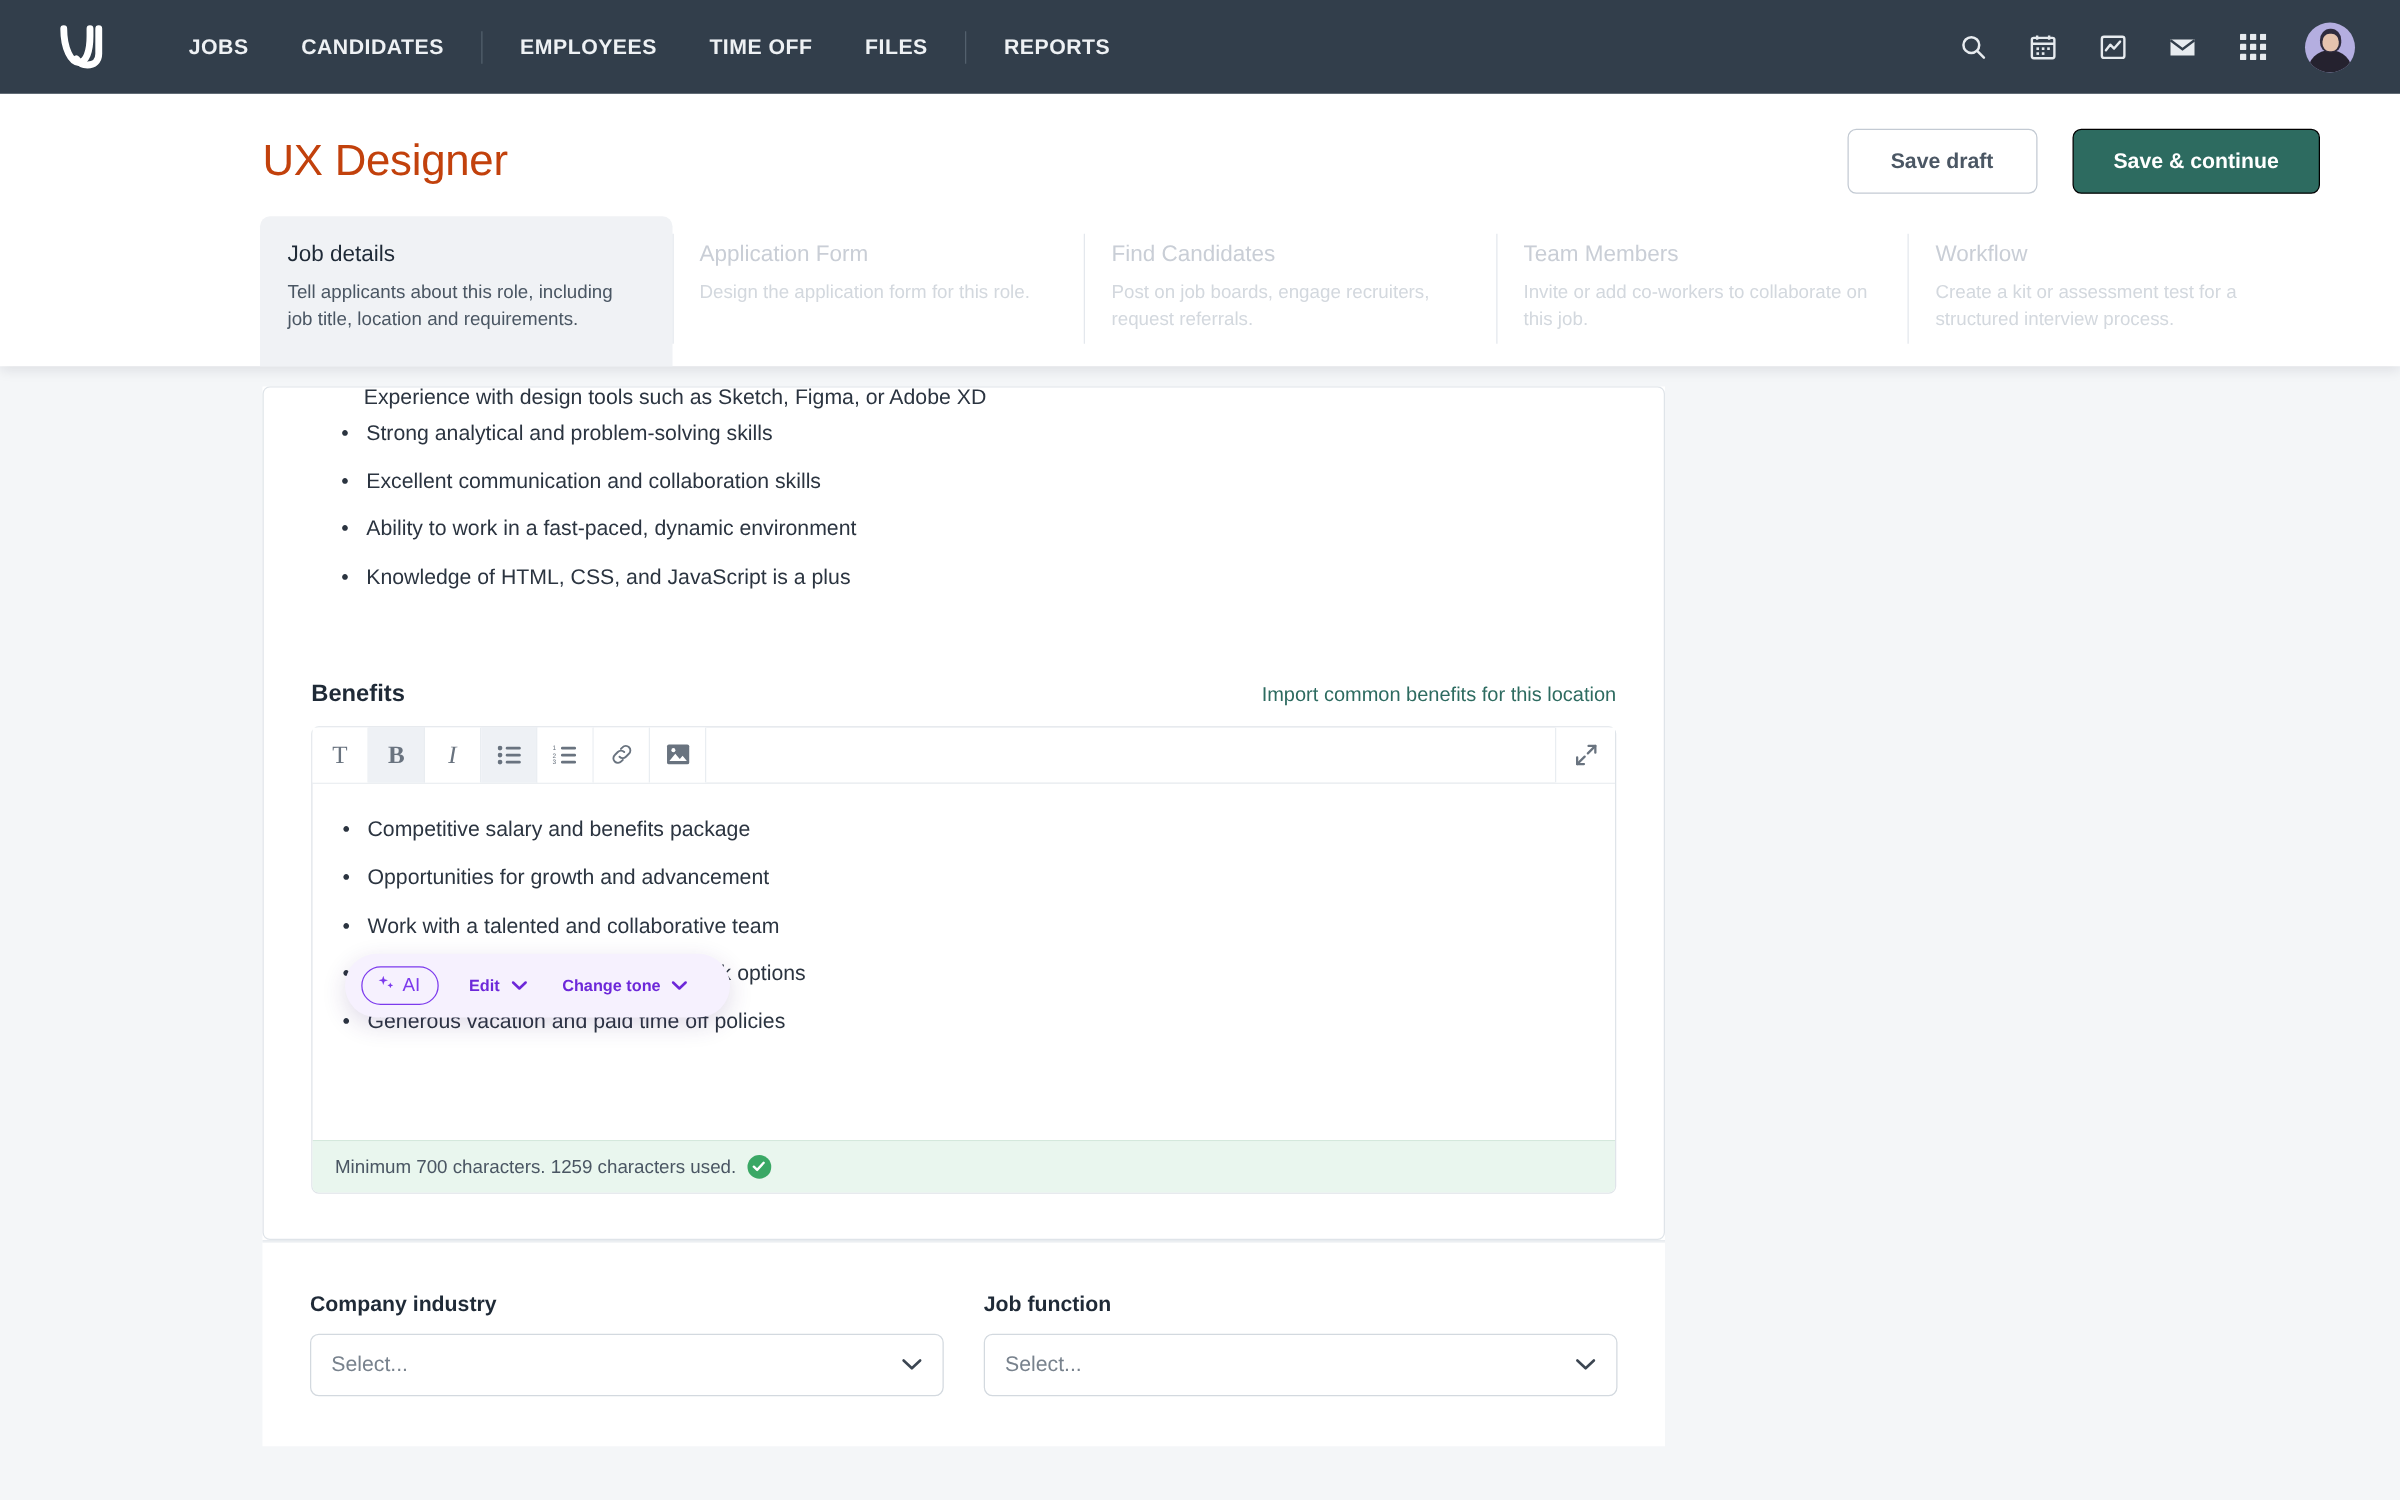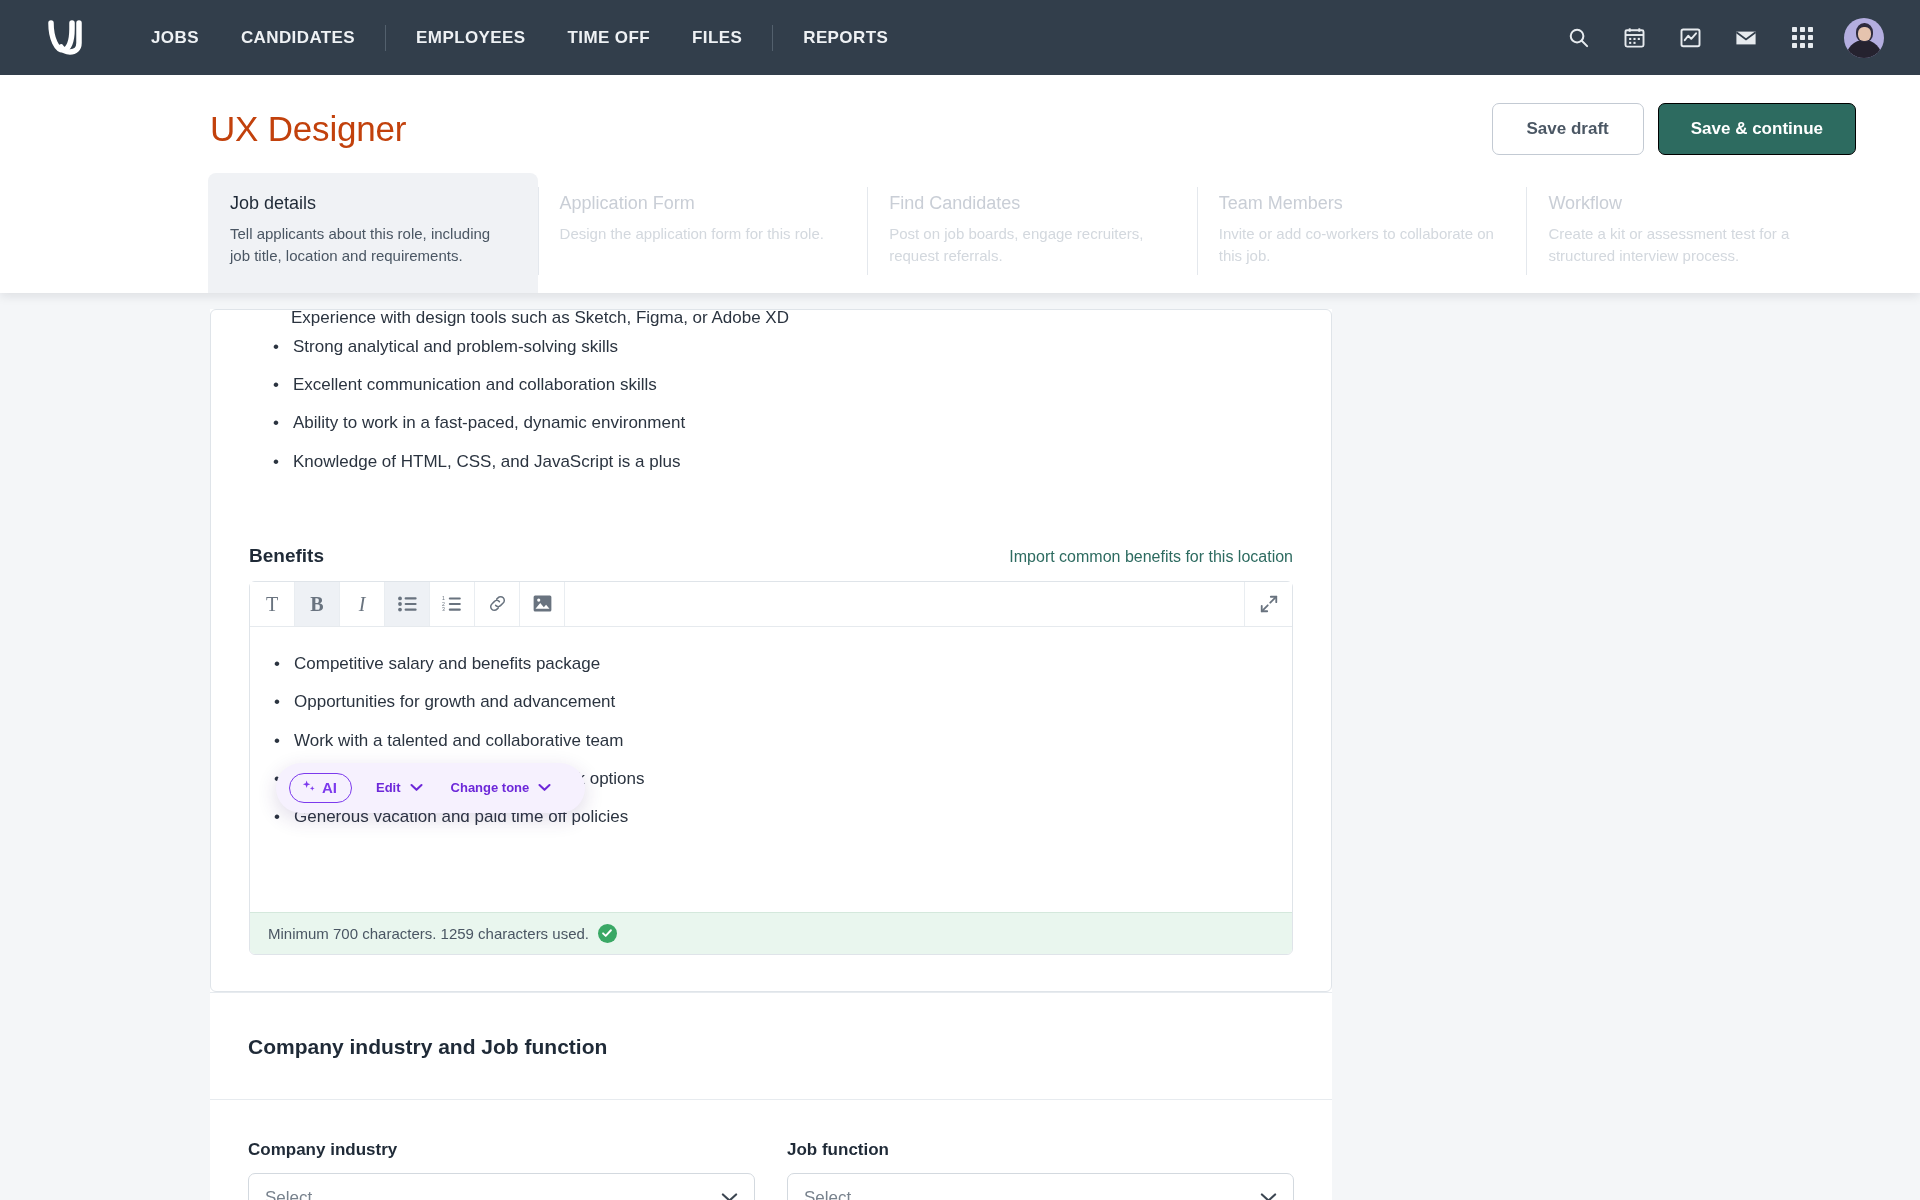--- a/index.html
+++ b/index.html
@@ -106,21 +106,21 @@
   .page-title {
     font-size: 35px;
     color: #c2410c;
     font-weight: normal;
     letter-spacing: -0.2px;
   }
   .header-actions {
     margin-left: auto;
     display: flex;
     align-items: center;
-    gap: 14px;
+    gap: 28px;
   }
   .btn {
     font-family: "Liberation Sans", sans-serif;
     font-size: 17px;
     font-weight: bold;
     border-radius: 7px;
     cursor: pointer;
     white-space: nowrap;
   }
   .btn-outline {
@@ -338,21 +338,21 @@
   }
   .ai-pill {
     border: 1.6px solid #7c3aed;
     border-radius: 18px;
     padding: 5px 14px 5px 11px;
     display: flex;
     align-items: center;
     gap: 6px;
     color: #7c3aed;
     font-size: 15px;
-    font-weight: bold;
+    font-weight: normal;
     cursor: pointer;
   }
   .ai-item {
     display: flex;
     align-items: flex-start;
     gap: 9px;
     color: #6d28d9;
     font-size: 13px;
     font-weight: bold;
     cursor: pointer;
@@ -633,23 +633,20 @@
           </div>
         </div>
       </div>
 
       <div style="height:36px"></div>
     </div>
 
     <div class="divider"></div>
 
     <div>
-      <div class="sec-title-wrap">
-        <div class="sec-title">Company industry and Job function</div>
-      </div>
       <div class="divider" style="margin-bottom:40px"></div>
       <div class="fields-row">
         <div class="field">
           <span class="field-label">Company industry</span>
           <div class="select">
             <span class="select-value">Select...</span>
             <span class="chev">
               <svg width="17" height="11" viewBox="0 0 18 11" fill="none" stroke="#3c4652" stroke-width="2.2" stroke-linecap="round" stroke-linejoin="round">
                   <polyline points="2,2.2 9,8.8 16,2.2"></polyline>
                 </svg>

